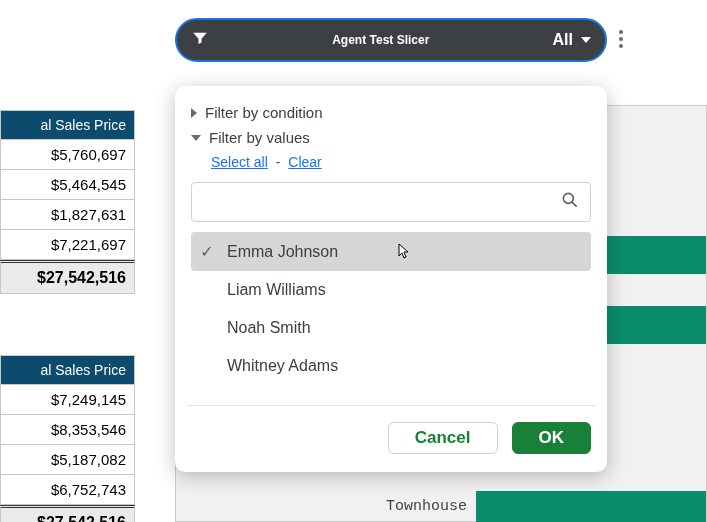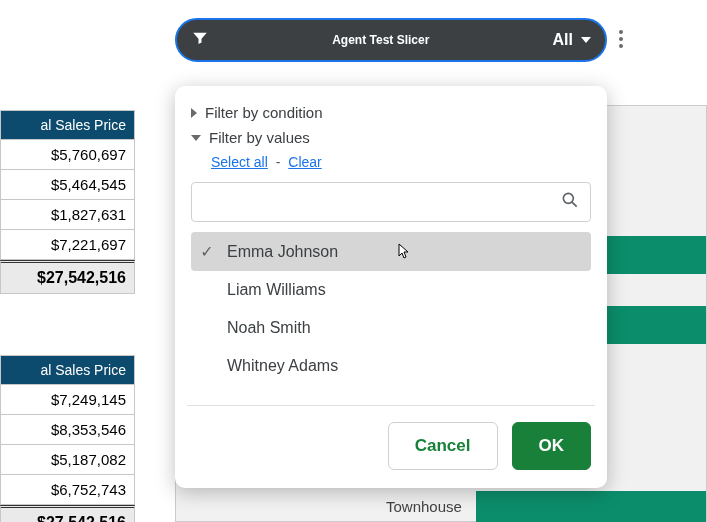--- a/index.html
+++ b/index.html
@@ -72,20 +72,21 @@
     left: 0;
     right: 0;
     height: 38px;
     background: #0b8d6b;
   }
   .chart-label {
     position: absolute;
     left: 210px;
     font-size: 15px;
     color: #424242;
+    font-family: Liberation Mono, monospace;
   }
 
   
   .slicer-wrap {
     position: absolute;
     left: 175px;
     top: 18px;
     width: 432px;
   }
   .slicer-pill {
@@ -206,21 +207,21 @@
 
   .panel-actions {
     display: flex;
     justify-content: flex-end;
     gap: 14px;
   }
   .btn {
     border-radius: 6px;
     font-size: 17px;
     font-weight: bold;
-    height: 48px;
+    height: 32px;
     padding: 0 26px;
     display: inline-flex;
     align-items: center;
     justify-content: center;
     cursor: pointer;
   }
   .btn-cancel {
     color: #188038;
     background: #fff;
     border: 1px solid #d0d0d0;

